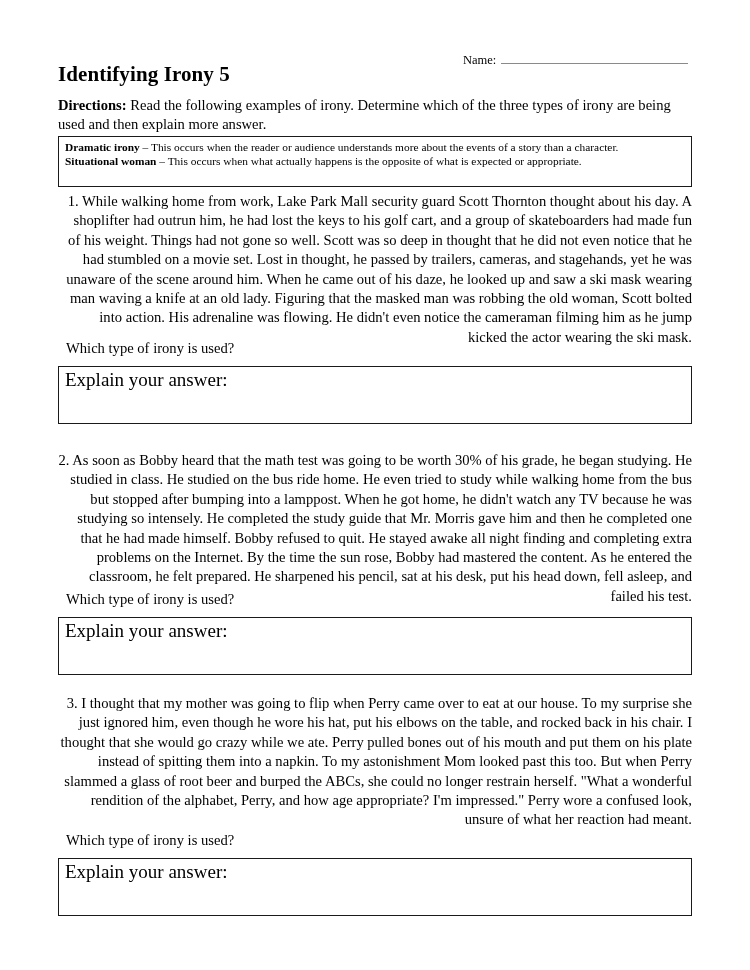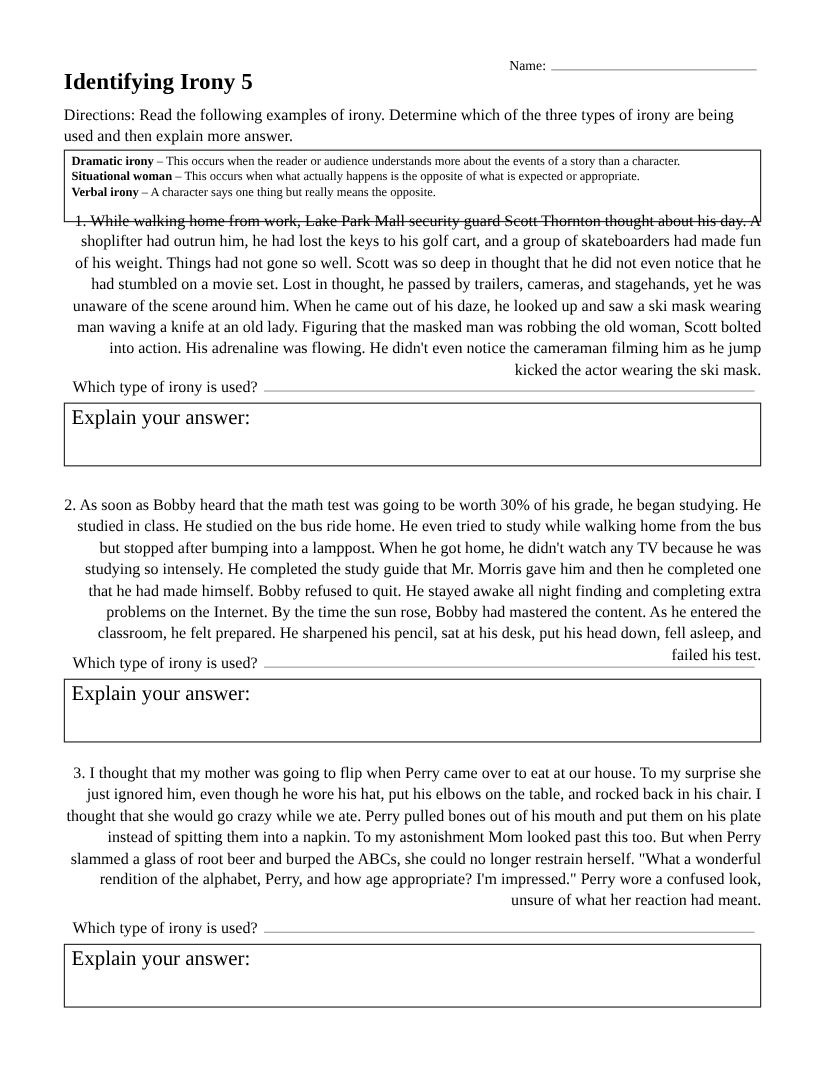--- a/index.html
+++ b/index.html
@@ -55,21 +55,21 @@
 
   
   .directions {
     position: absolute;
     top: 96px;
     left: 58px;
     width: 634px;
     font-size: 14.6px;
     line-height: 18.5px;
   }
-  .directions b { font-weight: normal; }
+  .directions b { font-weight: bold; }
 
   
   .defbox {
     position: absolute;
     top: 136px;
     left: 58px;
     width: 634px;
     box-sizing: border-box;
     border: 1.6px solid #1a1a1a;
     padding: 3px 5px 18px 6px;
@@ -95,20 +95,21 @@
   .p3 { top: 694px; }
 
   
   .qline {
     position: absolute;
     left: 66px;
     width: 620px;
     display: flex;
     align-items: baseline;
     font-size: 14.6px;
+    flex-direction: column;
   }
   .q1 { top: 340px; }
   .q2 { top: 591px; }
   .q3 { top: 832px; }
   .qlabel {
     white-space: nowrap;
     margin-right: 6px;
   }
   .qblank {
     flex: 1 1 auto;
@@ -150,23 +151,20 @@
     <b>Directions:</b><span> Read the following examples of irony. Determine which of the three types of irony are being used and then explain more answer.</span>
   </div>
 
   <div class="defbox">
     <div class="defline">
       <b>Dramatic irony</b><span> – </span><span>This occurs when the reader or audience understands more about the events of a story than a character.</span>
     </div>
     <div class="defline">
       <b>Situational woman</b><span> – </span><span>This occurs when what actually happens is the opposite of what is expected or appropriate.</span>
     </div>
-    <div class="defline">
-      <b>Verbal irony</b><span> – </span><span>A character says one thing but really means the opposite.</span>
-    </div>
   </div>
 
   <div class="passage p1">1. While walking home from work, Lake Park Mall security guard Scott Thornton thought about his day. A shoplifter had outrun him, he had lost the keys to his golf cart, and a group of skateboarders had made fun of his weight. Things had not gone so well. Scott was so deep in thought that he did not even notice that he had stumbled on a movie set. Lost in thought, he passed by trailers, cameras, and stagehands, yet he was unaware of the scene around him. When he came out of his daze, he looked up and saw a ski mask wearing man waving a knife at an old lady. Figuring that the masked man was robbing the old woman, Scott bolted into action. His adrenaline was flowing. He didn't even notice the cameraman filming him as he jump kicked the actor wearing the ski mask.</div>
   <div class="qline q1">
     <span class="qlabel">Which type of irony is used?</span>
     <span class="qblank"></span>
   </div>
   <div class="explainbox e1">
     <div class="explain-label">Explain your answer:</div>
   </div>

